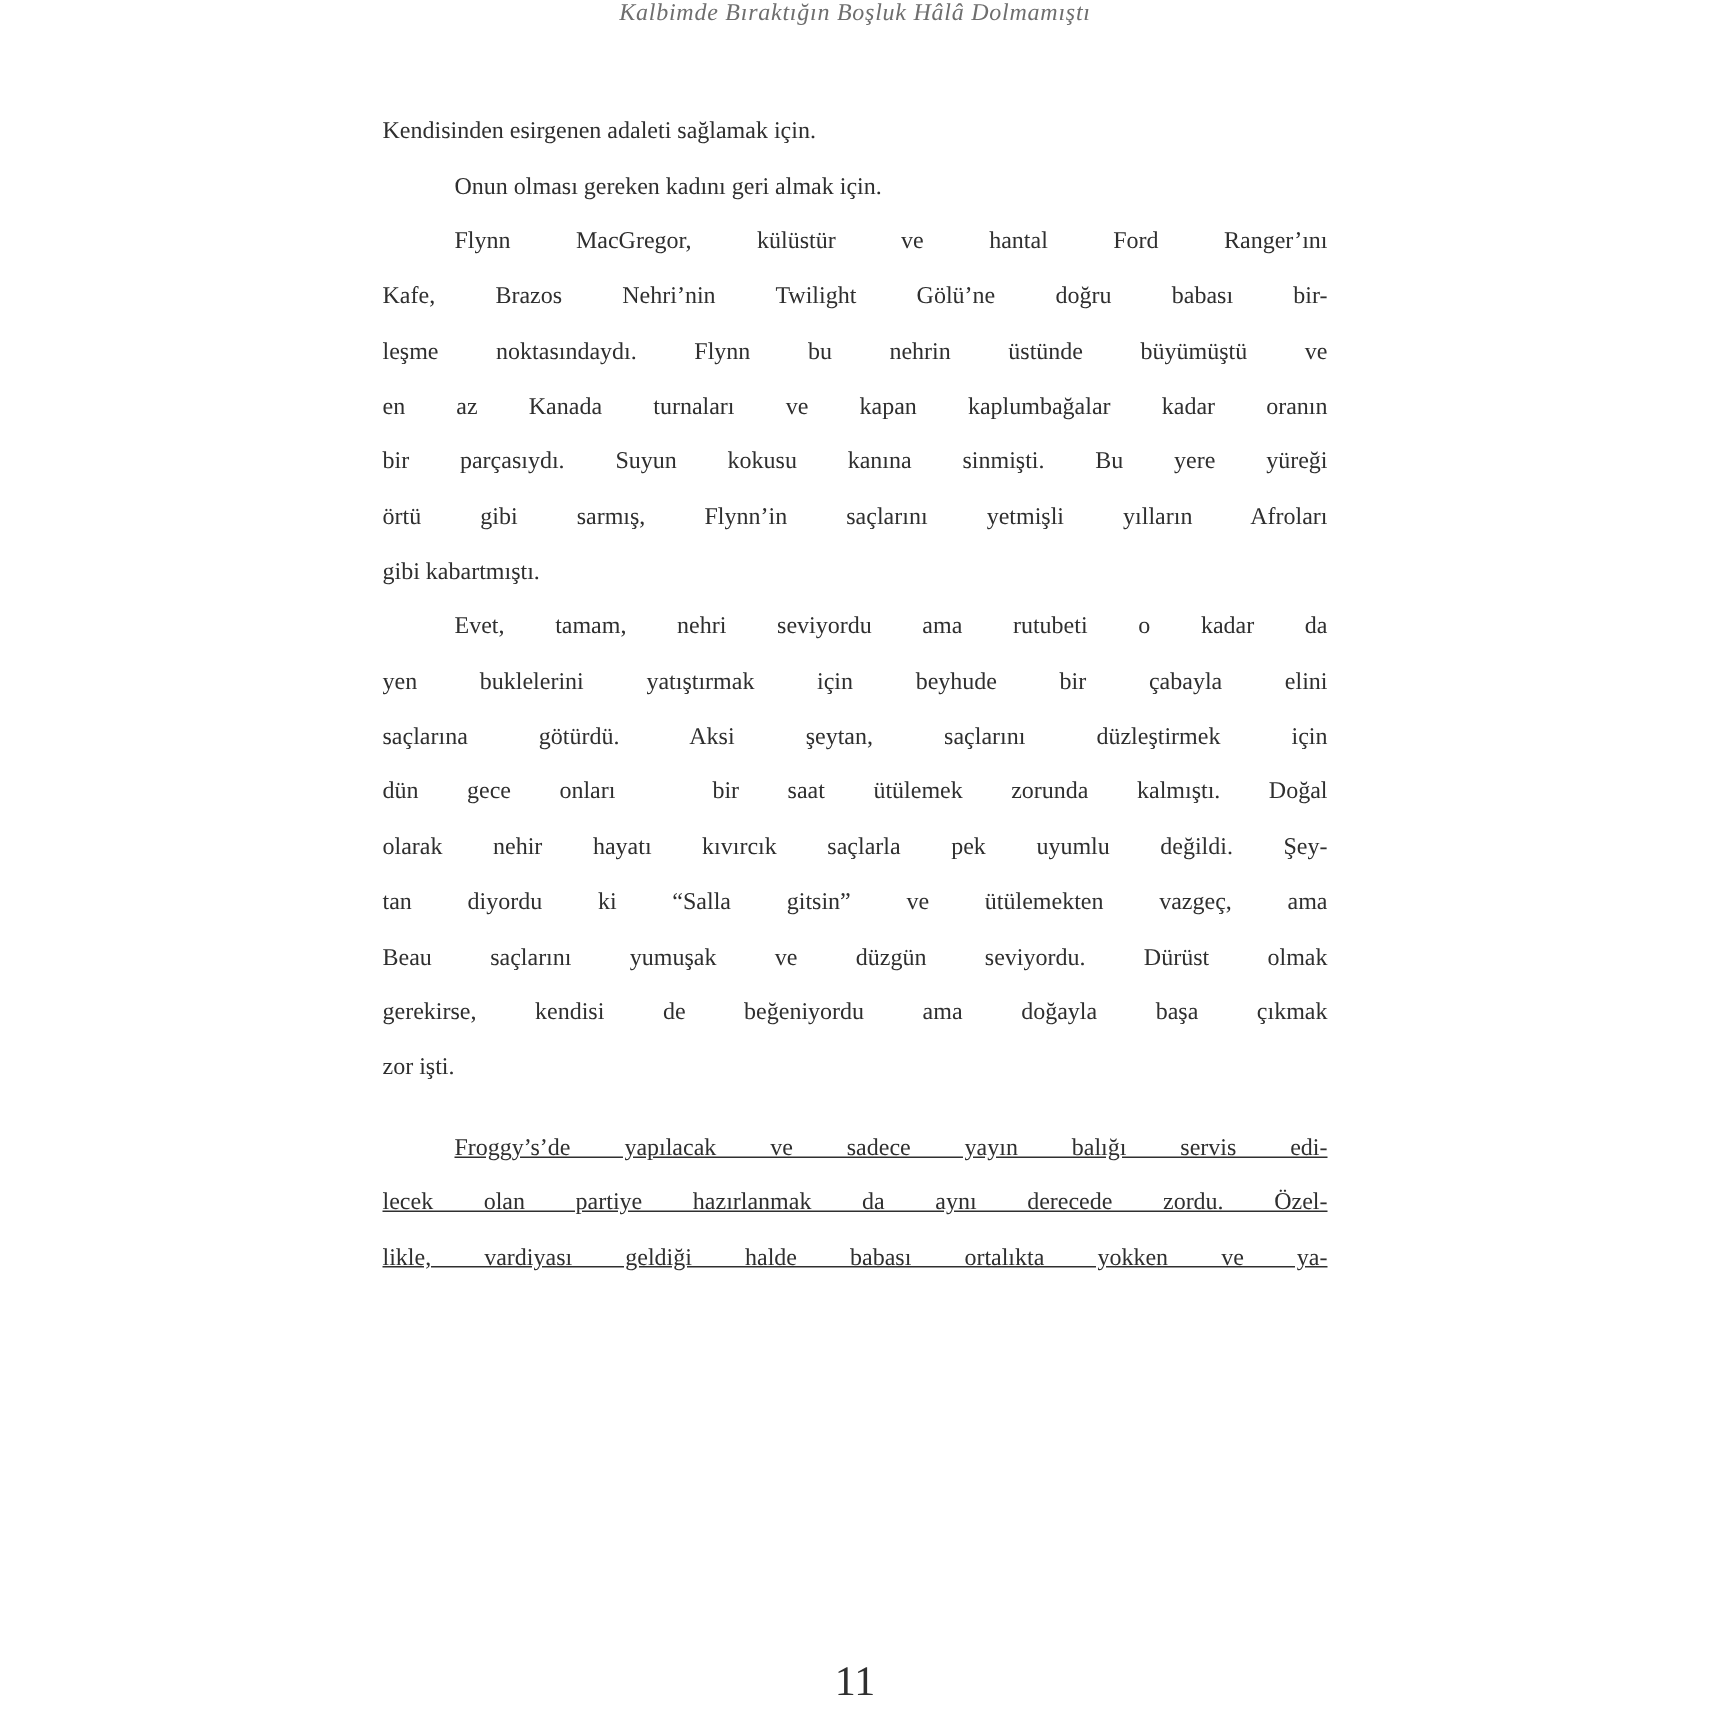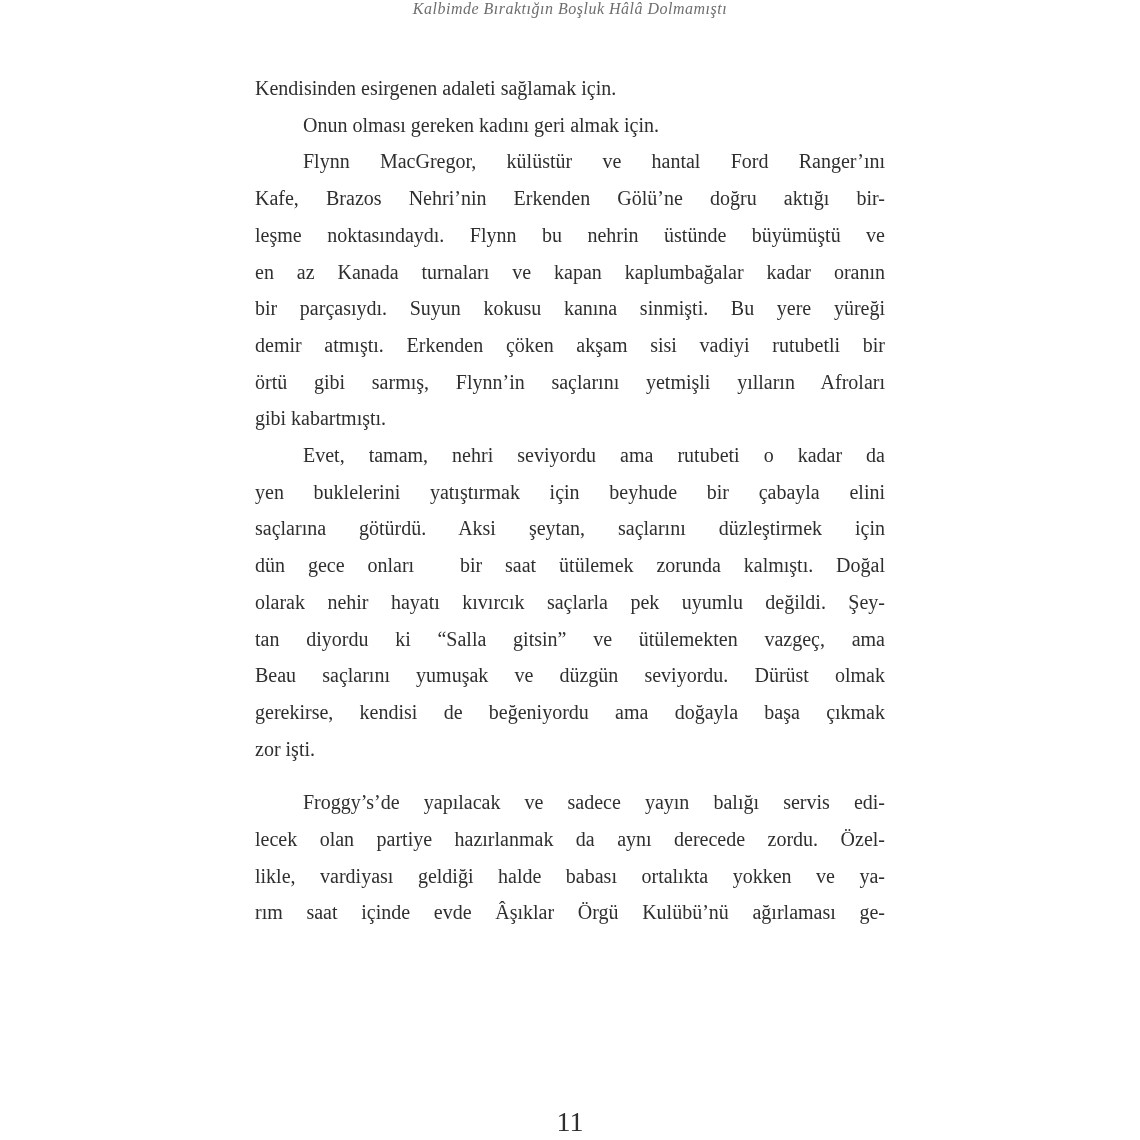--- a/index.html
+++ b/index.html
@@ -27,21 +27,21 @@
     font-style: italic;
     font-size: 16px;
     letter-spacing: 0.5px;
     color: var(--header-color, #6e6e6e);
   }
   .body-text {
     position: absolute;
     top: 70px;
     left: 255px;
     width: 630px;
-    font-size: 20px;
+    font-size: 16px;
     color: var(--text-color, #2f2f2f);
   }
   .paragraph {
     margin: 0;
   }
   .line {
     line-height: 36.7px;
     text-align: justify;
     text-align-last: justify;
     white-space: normal;
@@ -70,41 +70,39 @@
 
   <div class="body-text" id="body-text">
       <div class="paragraph">
         <div class="line last">Kendisinden esirgenen adaleti sağlamak için.</div>
       </div>
       <div class="paragraph">
         <div class="line last first-indent">Onun olması gereken kadını geri almak için.</div>
       </div>
       <div class="paragraph" style="">
         <div class="line first-indent">Flynn MacGregor, külüstür ve hantal Ford Ranger’ını</div>
-        <div class="line">Kafe, Brazos Nehri’nin Erkenden Gölü’ne doğru aktığı bir-</div>
+        <div class="line">Kafe, Brazos Nehri’nin Twilight Gölü’ne doğru babası bir-</div>
         <div class="line">leşme noktasındaydı. Flynn bu nehrin üstünde büyümüştü ve</div>
         <div class="line">en az Kanada turnaları ve kapan kaplumbağalar kadar oranın</div>
         <div class="line">bir parçasıydı. Suyun kokusu kanına sinmişti. Bu yere yüreği</div>
-        <div class="line">demir atmıştı. Erkenden çöken akşam sisi vadiyi rutubetli bir</div>
         <div class="line">örtü gibi sarmış, Flynn’in saçlarını yetmişli yılların Afroları</div>
         <div class="line last">gibi kabartmıştı.</div>
       </div>
       <div class="paragraph">
         <div class="line first-indent">Evet, tamam, nehri seviyordu ama rutubeti o kadar da</div>
         <div class="line">yen buklelerini yatıştırmak için beyhude bir çabayla elini</div>
         <div class="line">saçlarına götürdü. Aksi şeytan, saçlarını düzleştirmek için</div>
         <div class="line">dün gece onları&nbsp; bir saat ütülemek zorunda kalmıştı. Doğal</div>
         <div class="line">olarak nehir hayatı kıvırcık saçlarla pek uyumlu değildi. Şey-</div>
         <div class="line">tan diyordu ki “Salla gitsin” ve ütülemekten vazgeç, ama</div>
         <div class="line">Beau saçlarını yumuşak ve düzgün seviyordu. Dürüst olmak</div>
         <div class="line">gerekirse, kendisi de beğeniyordu ama doğayla başa çıkmak</div>
         <div class="line last">zor işti.</div>
       </div>
-      <div class="paragraph" style="margin-top: 17px;">
+      <div class="paragraph" style="margin-top: 17px; text-decoration: underline;">
         <div class="line first-indent">Froggy’s’de yapılacak ve sadece yayın balığı servis edi-</div>
         <div class="line">lecek olan partiye hazırlanmak da aynı derecede zordu. Özel-</div>
         <div class="line">likle, vardiyası geldiği halde babası ortalıkta yokken ve ya-</div>
-        <div class="line">rım saat içinde evde Âşıklar Örgü Kulübü’nü ağırlaması ge-</div>
       </div>
     </div>
 
   <div class="page-number">11</div>
 </div>
 
 </body></html>

